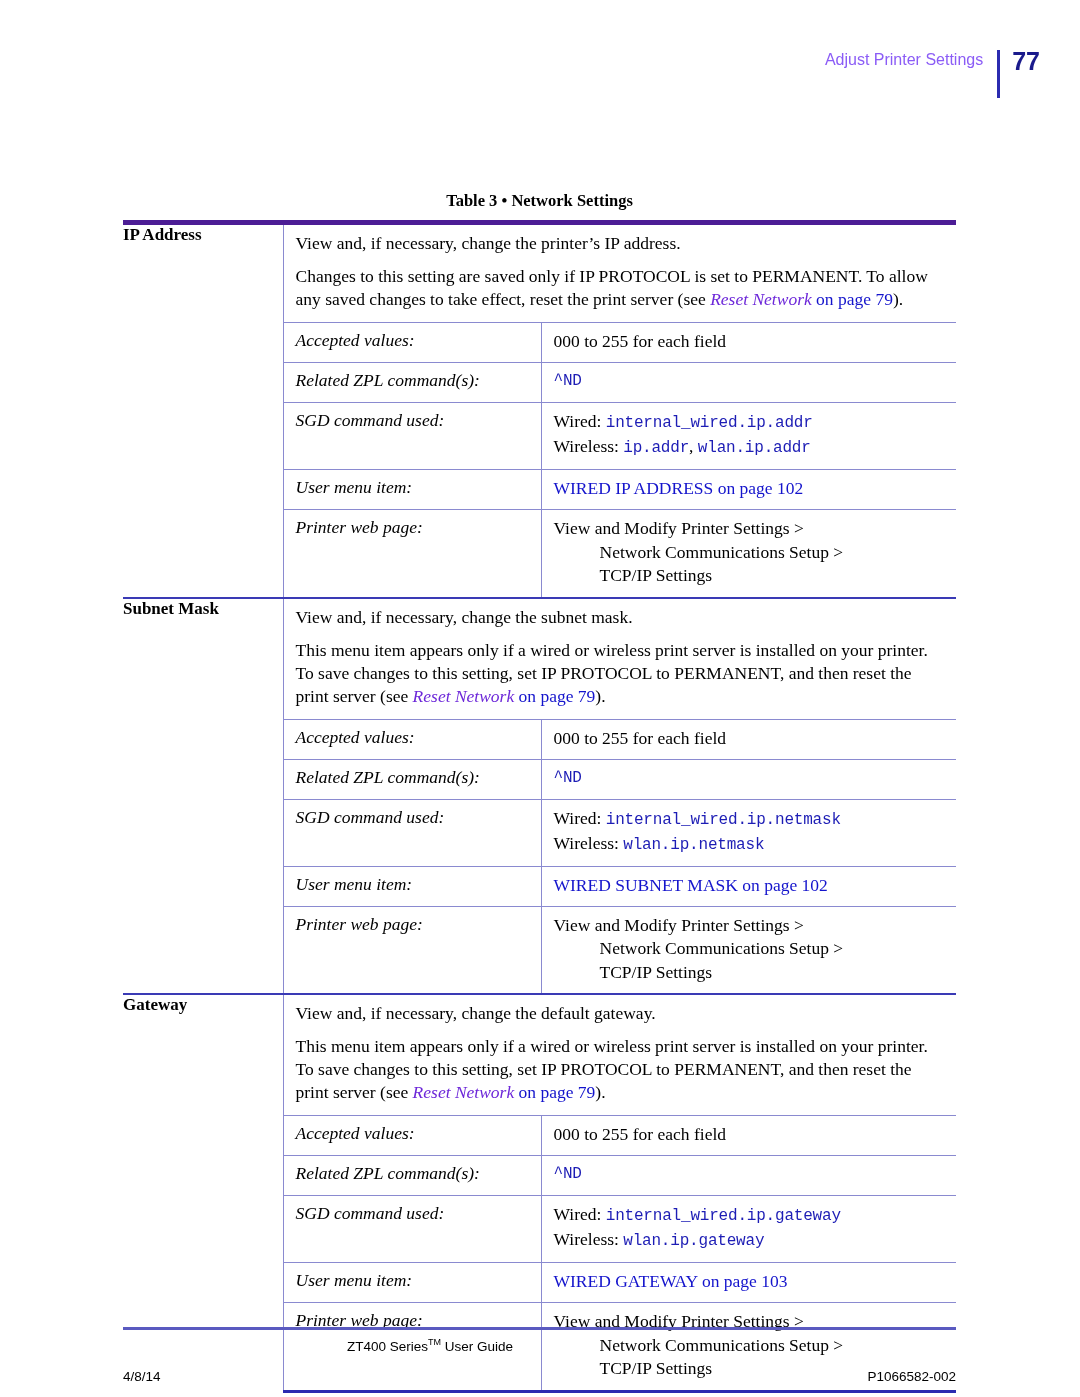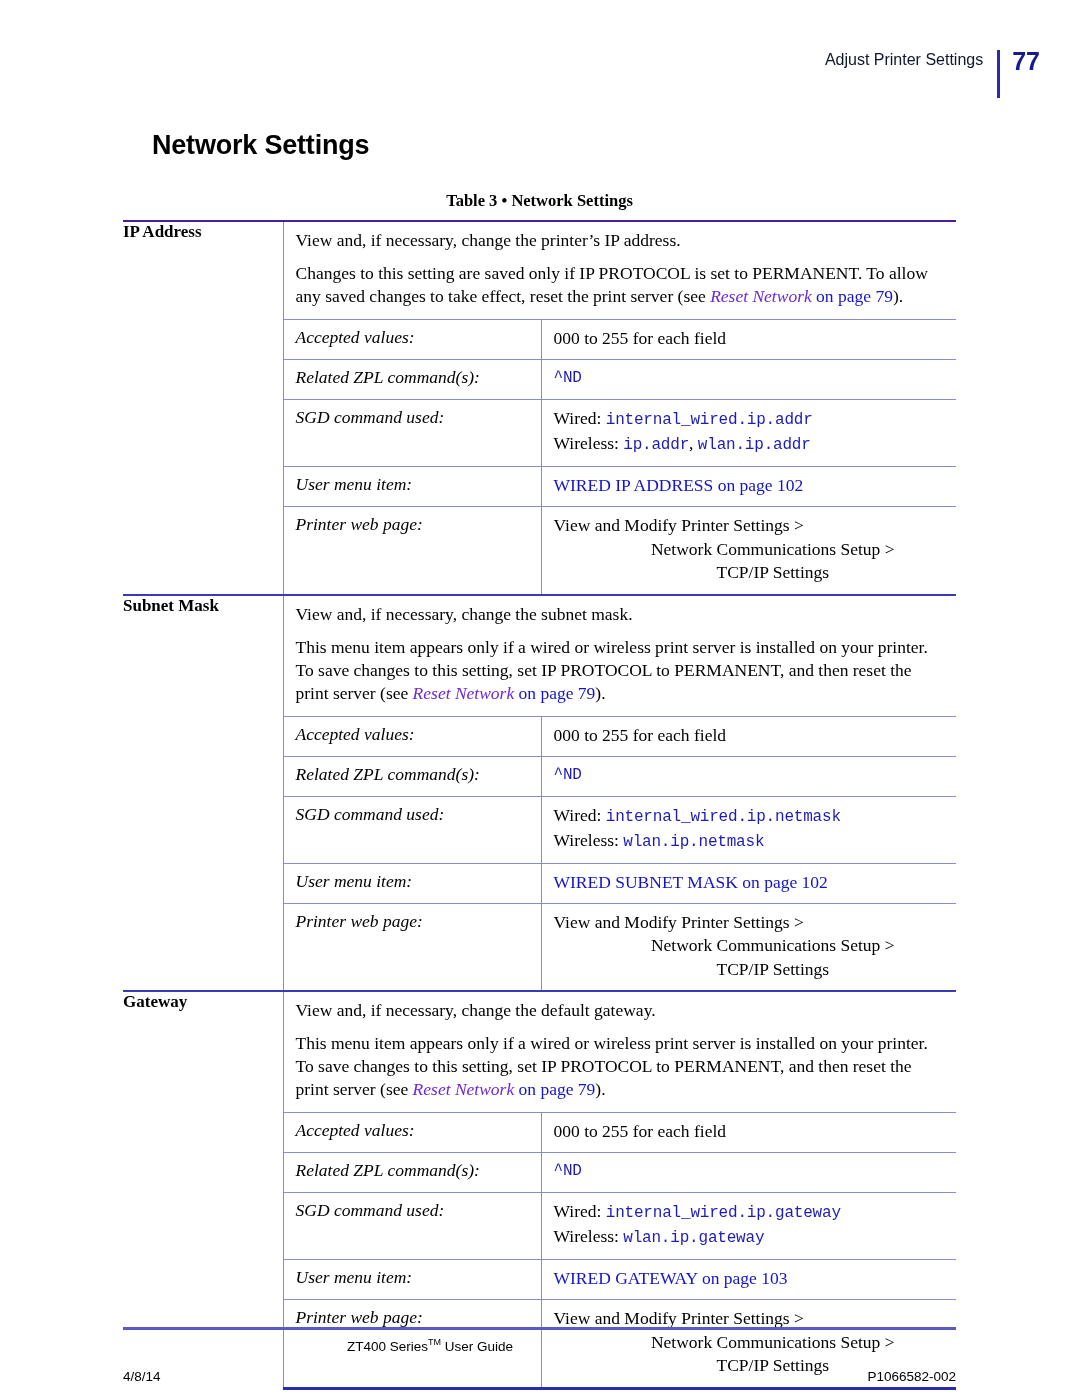--- a/index.html
+++ b/index.html
@@ -39,21 +39,21 @@
   .rh-line1 {
     font-size: 16.5px;
     font-weight: bold;
     color: #000;
     letter-spacing: 0.15px;
     line-height: 21px;
   }
   .rh-line2 {
     font-size: 16px;
     font-weight: normal;
-    color: #0f172a;
+    color: #8b5cf6;
     line-height: 24px;
   }
   .rh-rule {
     width: 3px;
     background: #2b2bb0;
     height: 48px;
     margin-top: 2px;
   }
   .rh-pageno {
     font-family: "Liberation Sans", sans-serif;
@@ -103,21 +103,21 @@
     padding: 0;
   }
 
   
   col.c-label   { width: 160px; }
   col.c-sub     { width: 258px; }
   col.c-value   { width: 415px; }
 
   
   .rule-thick-top td {
-    border-top: 2px solid #4c1d95;
+    border-top: 5px solid #4c1d95;
   }
   .rule-thick-bot td {
     border-bottom: 3px solid #2b2bb0;
   }
   .rule-thin td {
     border-top: 1.4px solid #8a8ad0;
   }
   .rule-mid td {
     border-top: 2px solid #3a3ab5;
   }
@@ -177,21 +177,21 @@
   .link-i {
     color: #6d28d9;
     font-style: italic;
   }
 
   .webpath {
     font-size: 17.5px;
     line-height: 23.5px;
   }
   .webpath .ind1 { display: block; }
-  .webpath .ind2 { display: block; padding-left: 46px; text-align: center; }
+  .webpath .ind2 { display: block; padding-left: 46px; }
 
   
   .footer-rule {
     position: absolute;
     left: 123px;
     top: 1327px;
     width: 833px;
     height: 2.5px;
     background: #5a5ac0;
   }
@@ -226,21 +226,20 @@
 <div class="page">
 
   <div class="running-head">
     <div class="rh-text">
       <div class="rh-line2">Adjust Printer Settings</div>
     </div>
     <div class="rh-rule"></div>
     <div class="rh-pageno">77</div>
   </div>
 
-  <div class="section-title">Network Settings</div>
 
   <div class="table-caption">Table 3 • Network Settings</div>
 
   <table class="data-table">
     <colgroup>
       <col class="c-label">
       <col class="c-sub">
       <col class="c-value">
     </colgroup>
     <tbody>

